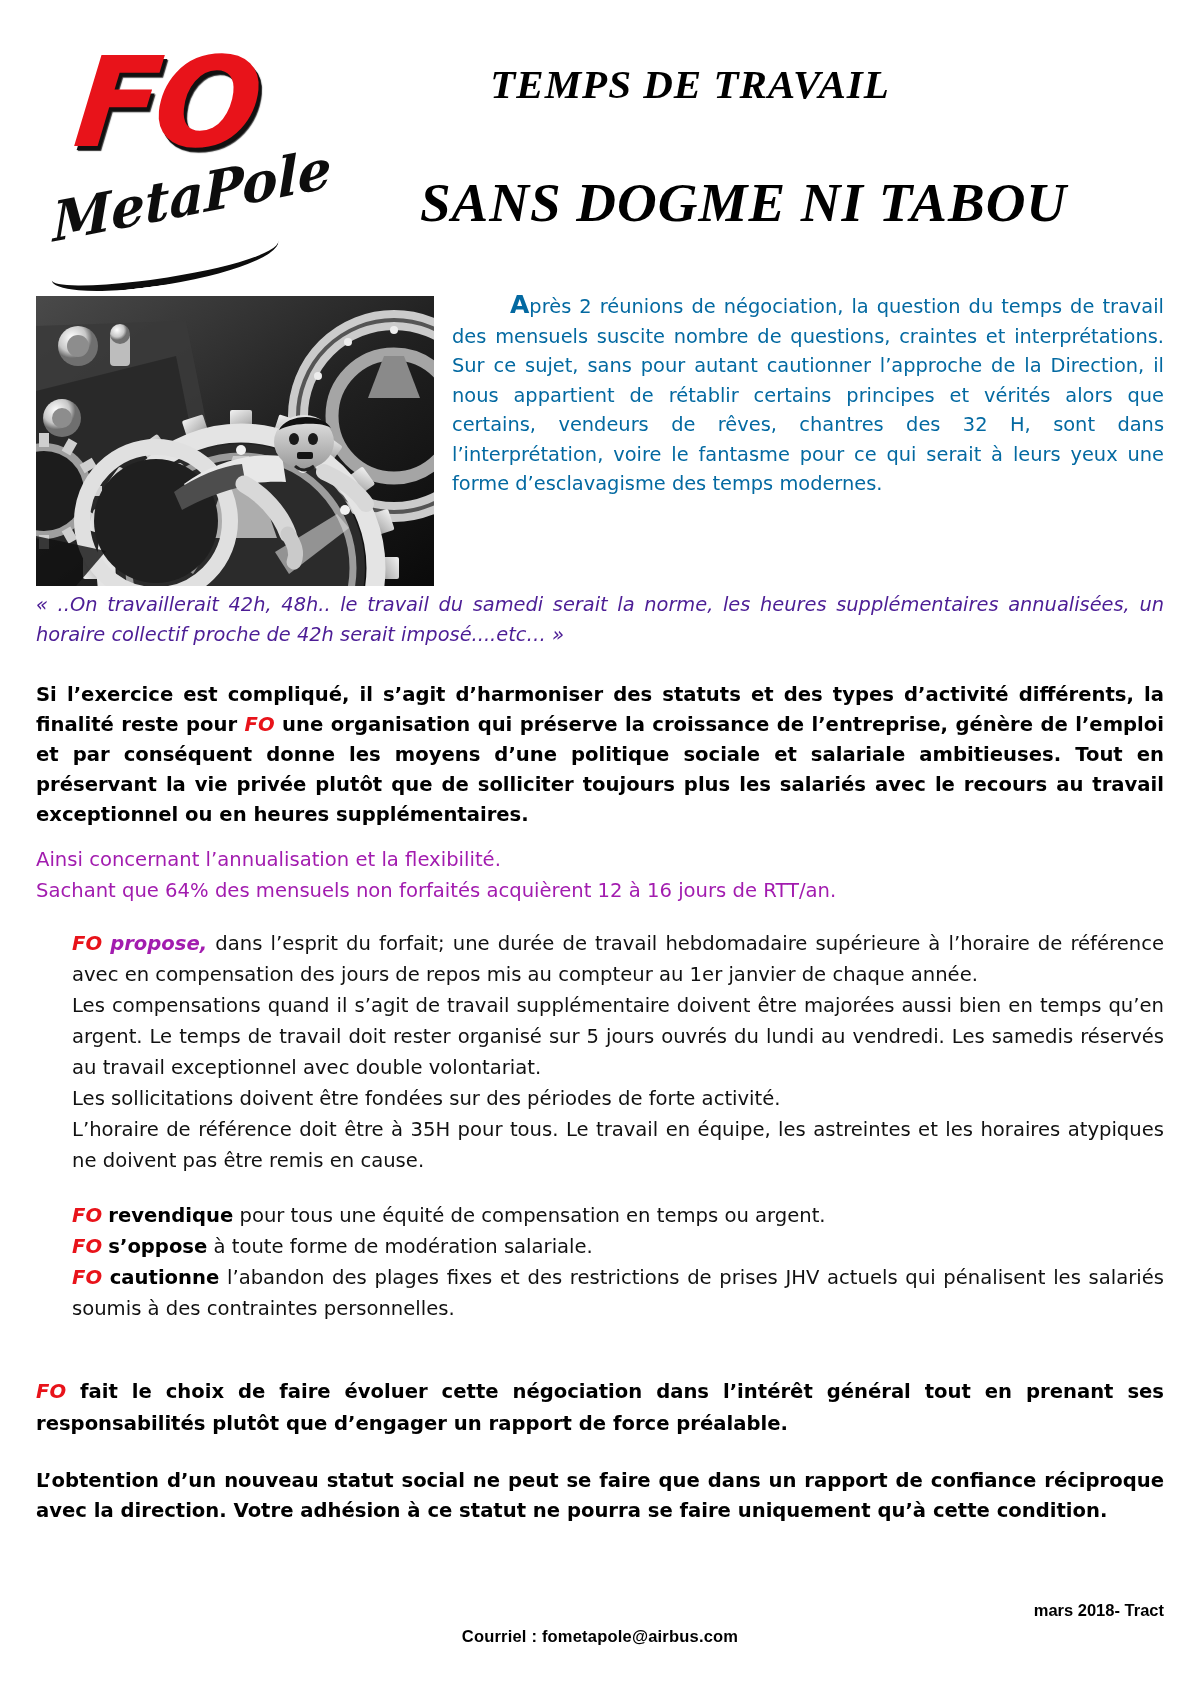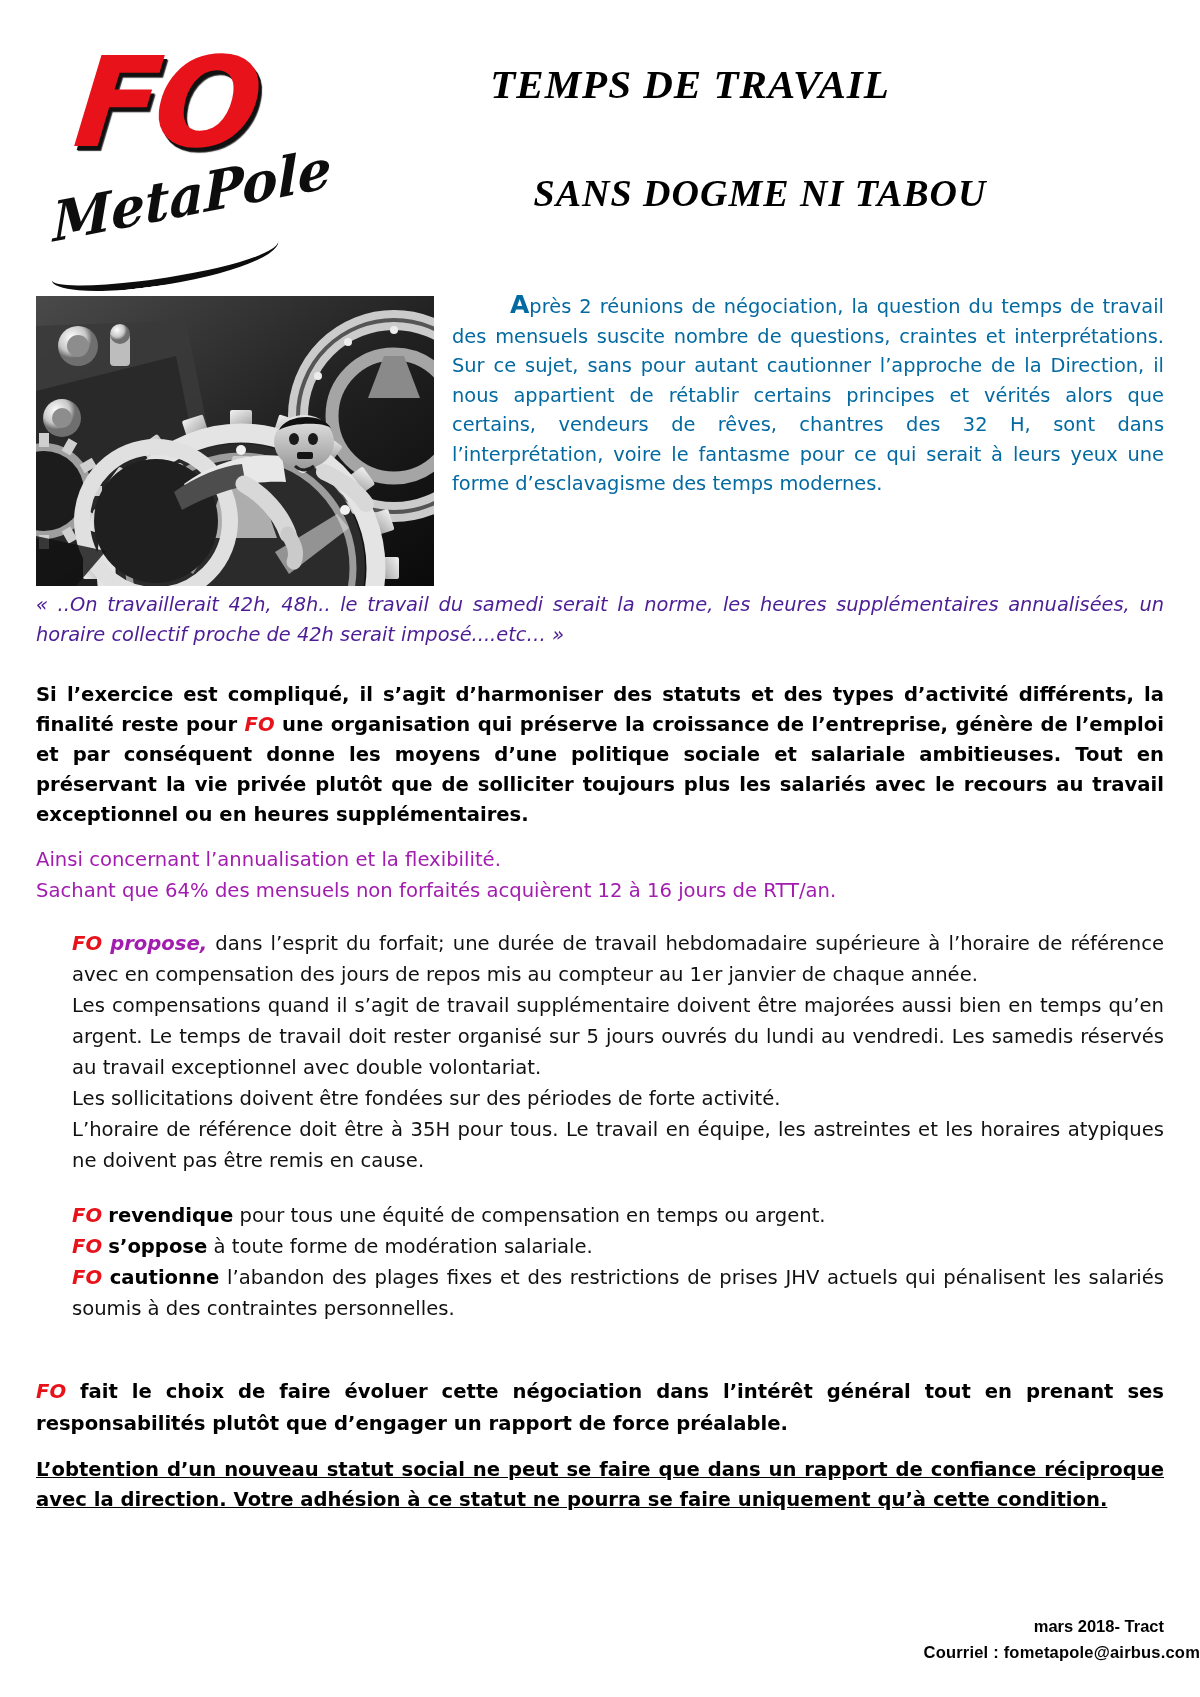--- a/index.html
+++ b/index.html
@@ -86,23 +86,22 @@
     font-size: 41px;
     letter-spacing: 1px;
     text-align: center;
     margin: 0 0 0 -20px;
     white-space: nowrap;
   }
   .title-sub {
     font-family: "Liberation Serif", serif;
     font-weight: bold;
     font-style: italic;
-    font-size: 38px;
+    font-size: 55px;
     letter-spacing: 1px;
-    text-align: center;
     margin: 63px 0 0 120px;
     white-space: nowrap;
   }
 
   
   .intro-block {
     position: relative;
     margin: 10px 36px 0 36px;
   }
   .photo {
@@ -179,49 +178,48 @@
   }
 
   .closing {
     margin-top: 52px;
     font-size: 19.6px;
     line-height: 32px;
     font-weight: bold;
     text-align: justify;
   }
   .closing2 {
-    margin-top: 15px;
+    margin-top: 26px;
     font-size: 19.6px;
     line-height: 30px;
     font-weight: bold;
     text-align: justify;
-    text-decoration: underline;
   }
 
   .fo {
     color: #e8131a;
     font-weight: bold;
     font-style: italic;
   }
   .kw { font-weight: bold; font-style: normal; color: #000; }
   .kw-i { font-weight: bold; font-style: italic; color: #a21caf; }
 
   
   .footer {
     position: absolute;
     left: 0;
     right: 0;
-    bottom: 20px;
+    bottom: 36px;
     height: 60px;
   }
   .footer-mail {
     position: absolute;
     left: 0; right: 0;
     top: 26px;
-    text-align: right;
+    text-align: center;
     font-family: "Liberation Sans", sans-serif;
     font-size: 16.5px;
     font-weight: bold;
     letter-spacing: 0.2px;
   }
   .footer-date {
     position: absolute;
     right: 36px;
     top: 0px;
     font-family: "Liberation Sans", sans-serif;

